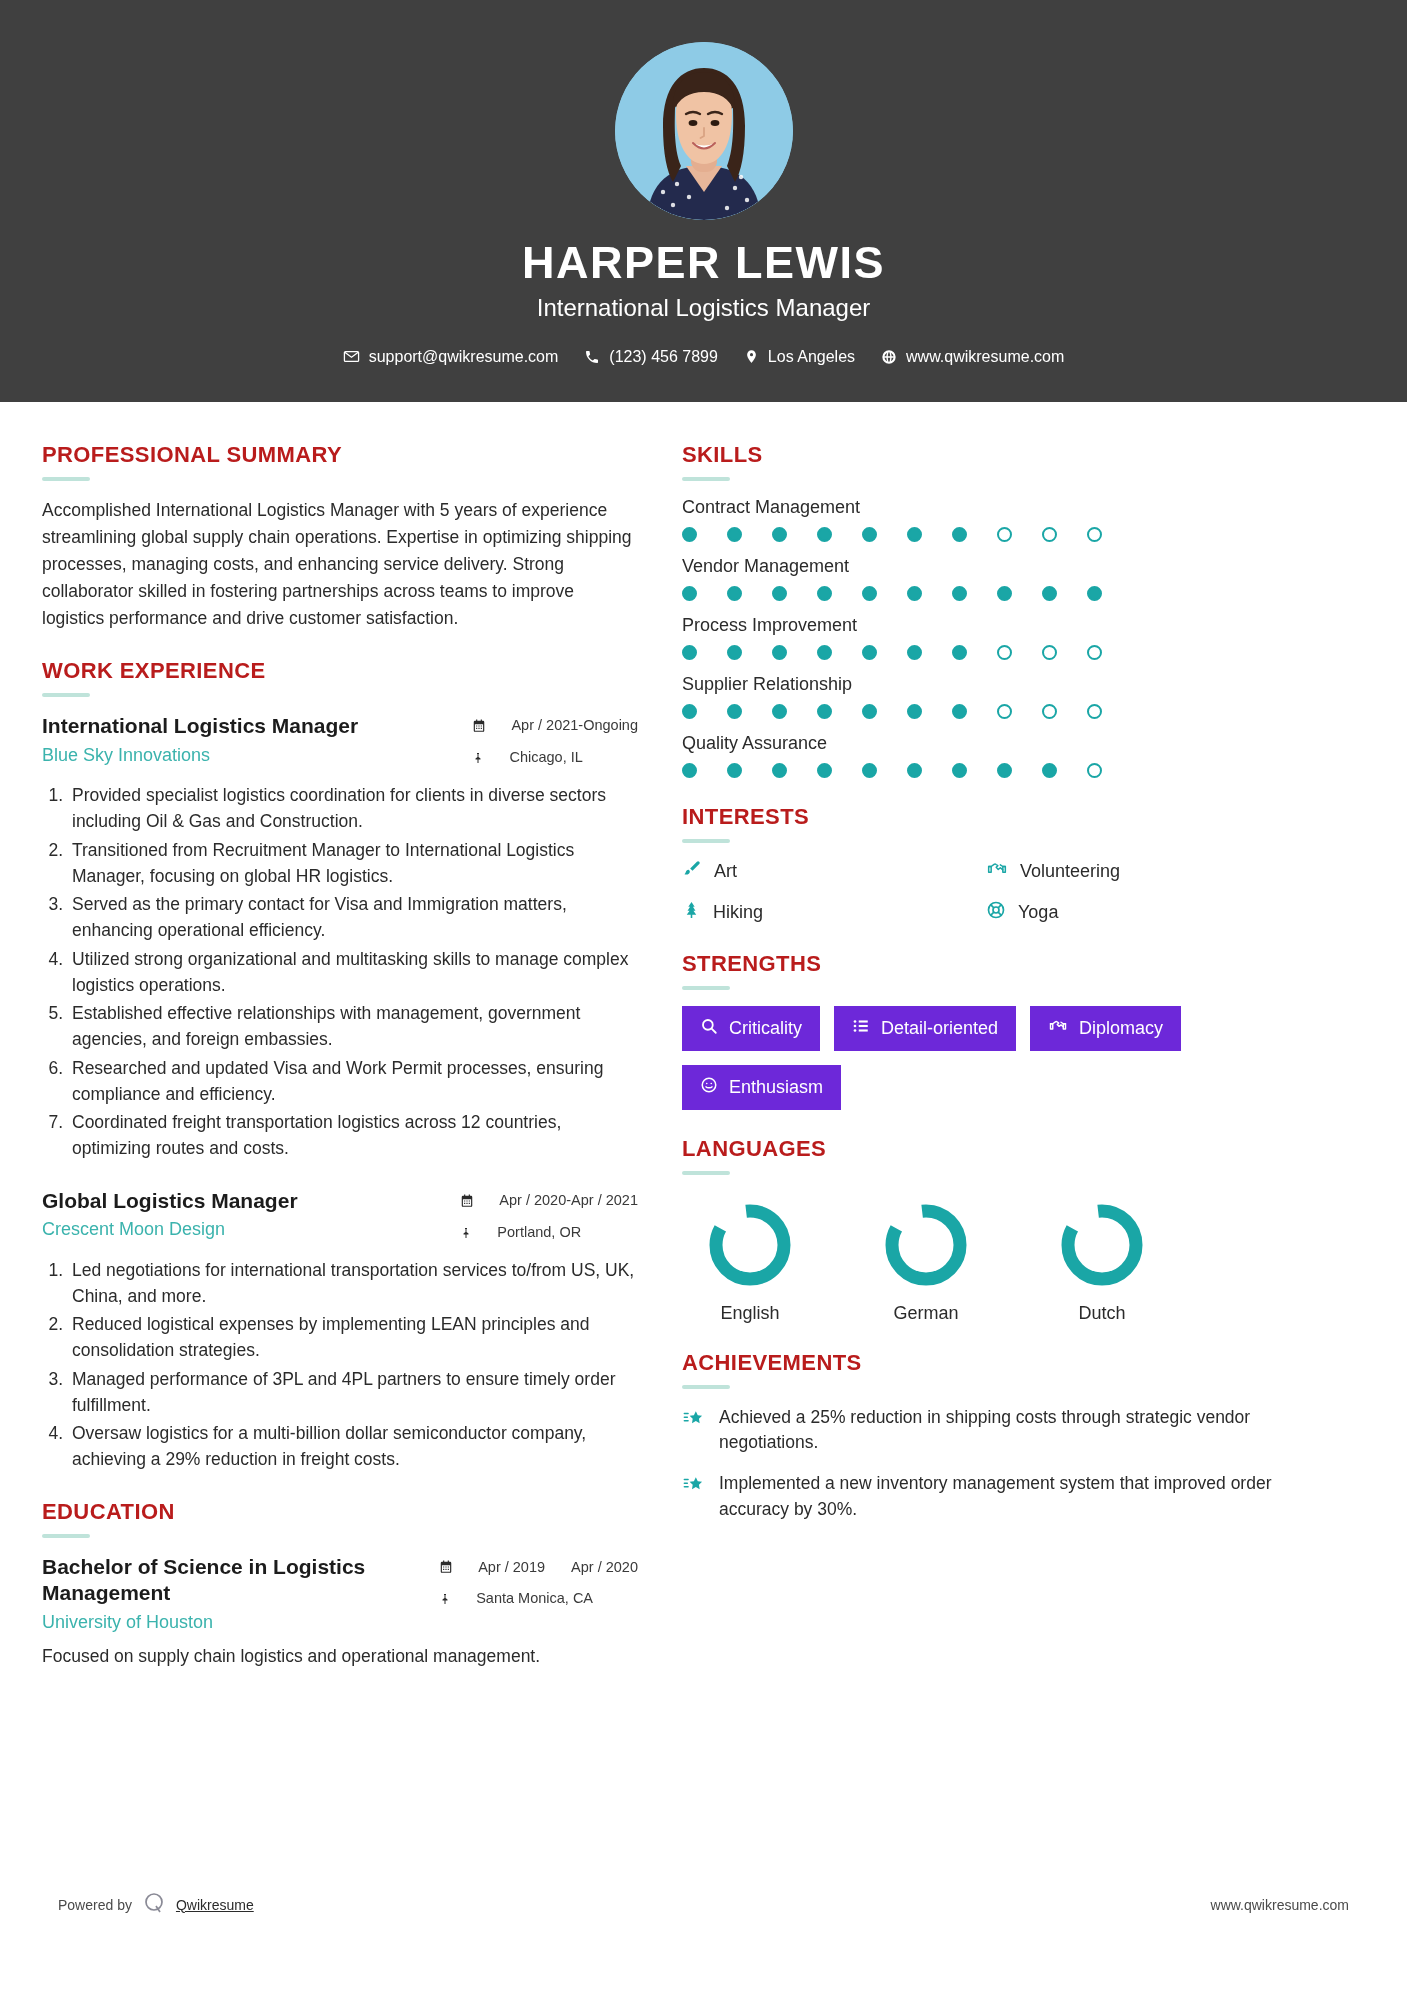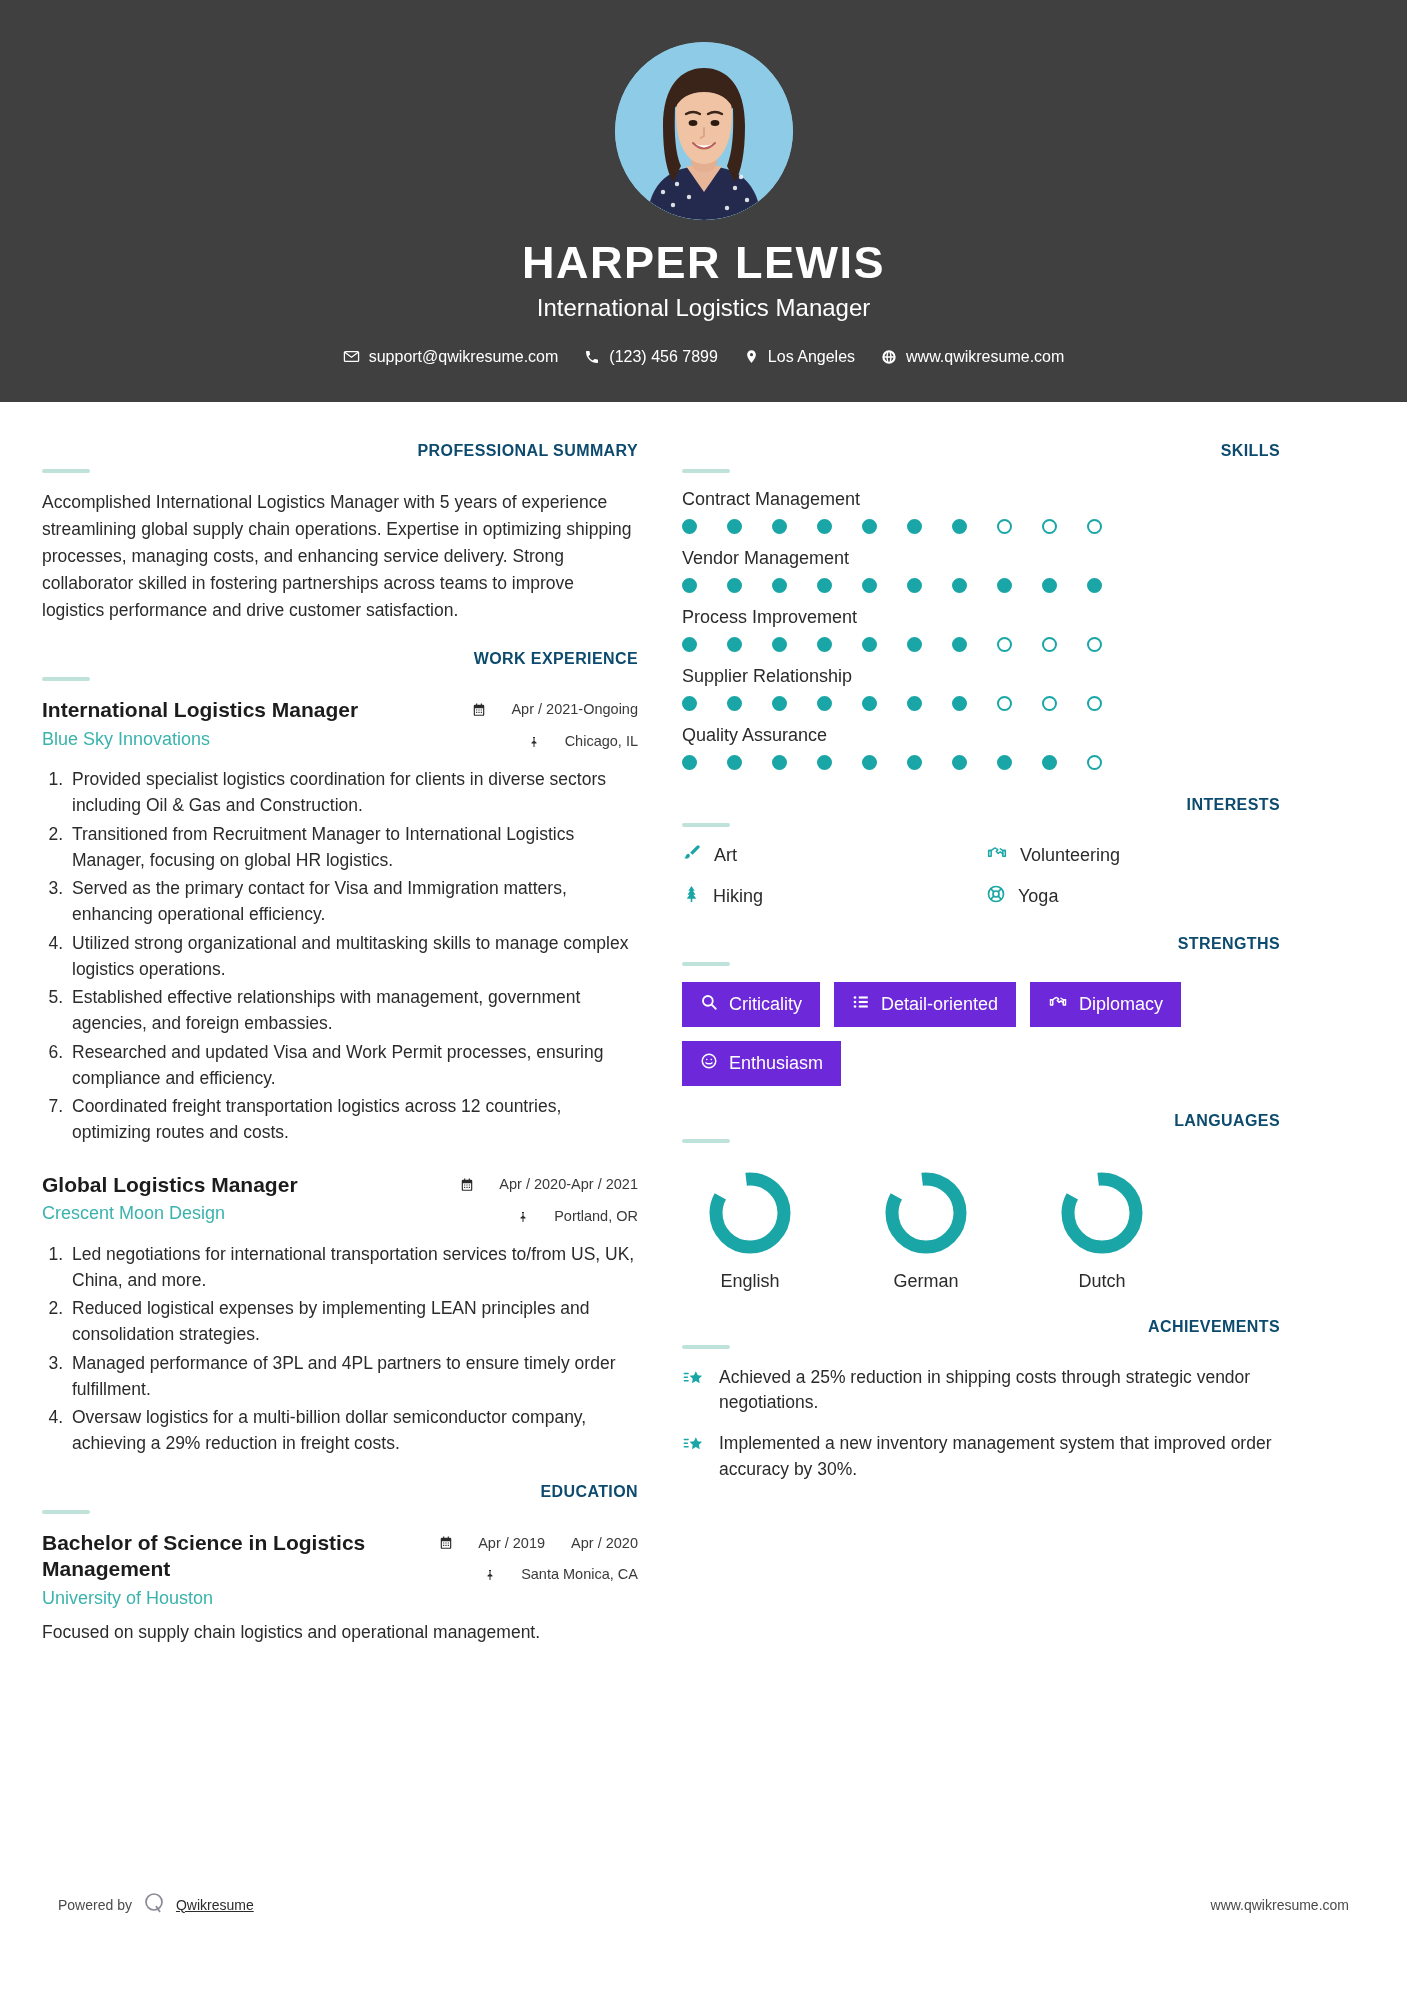--- a/index.html
+++ b/index.html
@@ -69,26 +69,25 @@
     display: flex;
     padding: 40px 42px 0 42px;
     gap: 44px;
     align-items: flex-start;
   }
   .col-left  { width: 596px; flex: 0 0 596px; }
   .col-right { width: 598px; flex: 0 0 598px; }
 
   
   .sec-title {
-    font-size: 16px;
+    font-size: 22px;
     font-weight: bold;
     letter-spacing: 0.4px;
-    color: #0c4a6e;
+    color: #b91c1c;
     text-transform: uppercase;
-    text-align: right;
   }
   .sec-rule {
     width: 48px;
     height: 4px;
     background: #bfe3da;
     margin: 9px 0 16px;
     border-radius: 2px;
   }
   .section { margin-bottom: 26px; }
 
@@ -122,21 +121,20 @@
   .entry-meta {
     flex: 0 0 auto;
     text-align: right;
     font-size: 14.5px;
     color: #3a3a3a;
     padding-top: 4px;
   }
   .meta-line {
     display: flex;
     align-items: flex-start;
-    justify-content: flex-end;
     gap: 25px;
     white-space: nowrap;
   }
   .meta-line + .meta-line { margin-top: 13px; }
   .meta-line svg { flex: 0 0 auto; margin-top: 2px; }
   .meta-split {
     display: flex;
     gap: 26px;
     white-space: normal;
     text-align: left;

